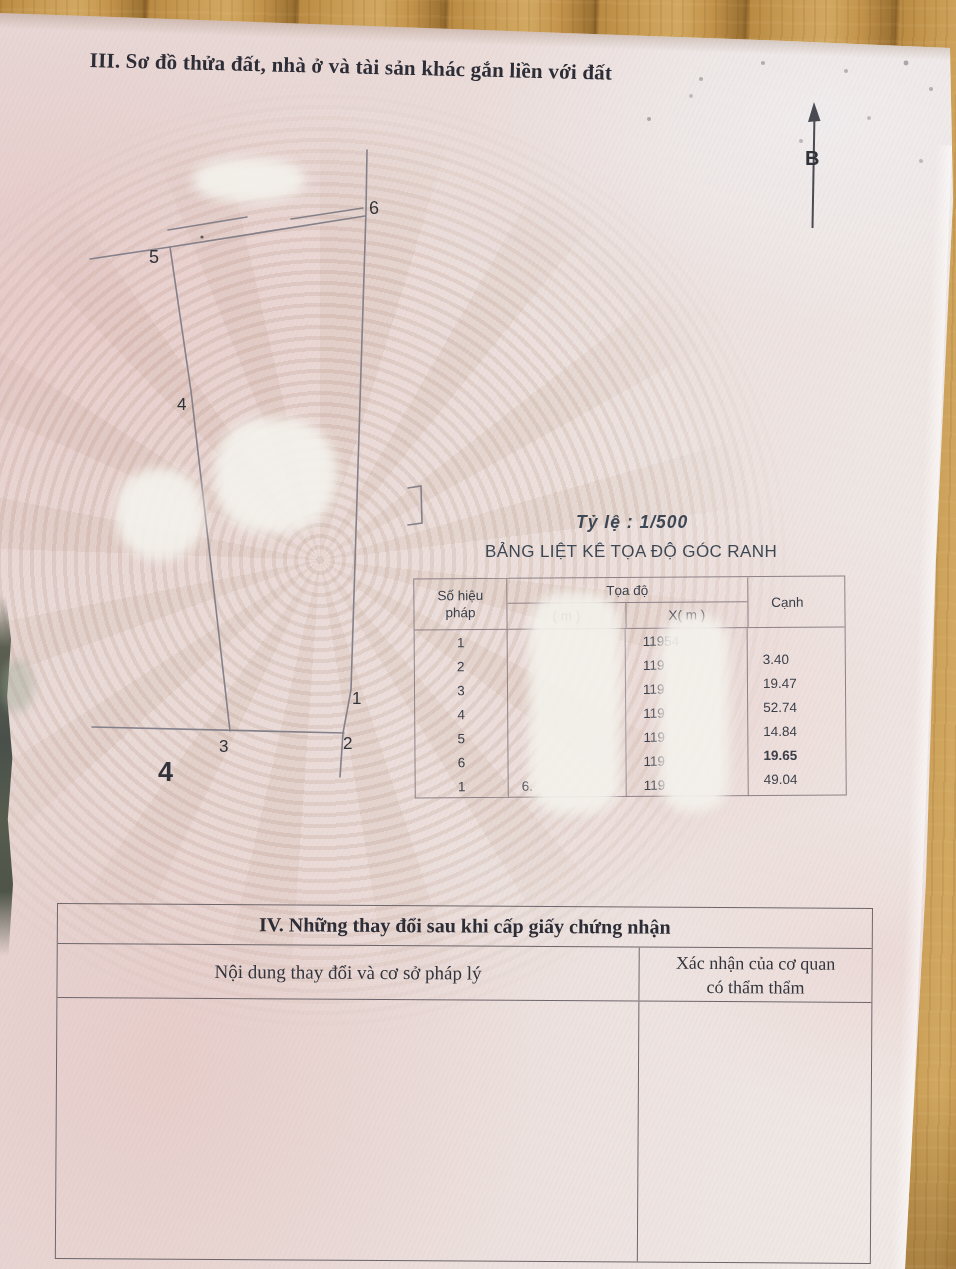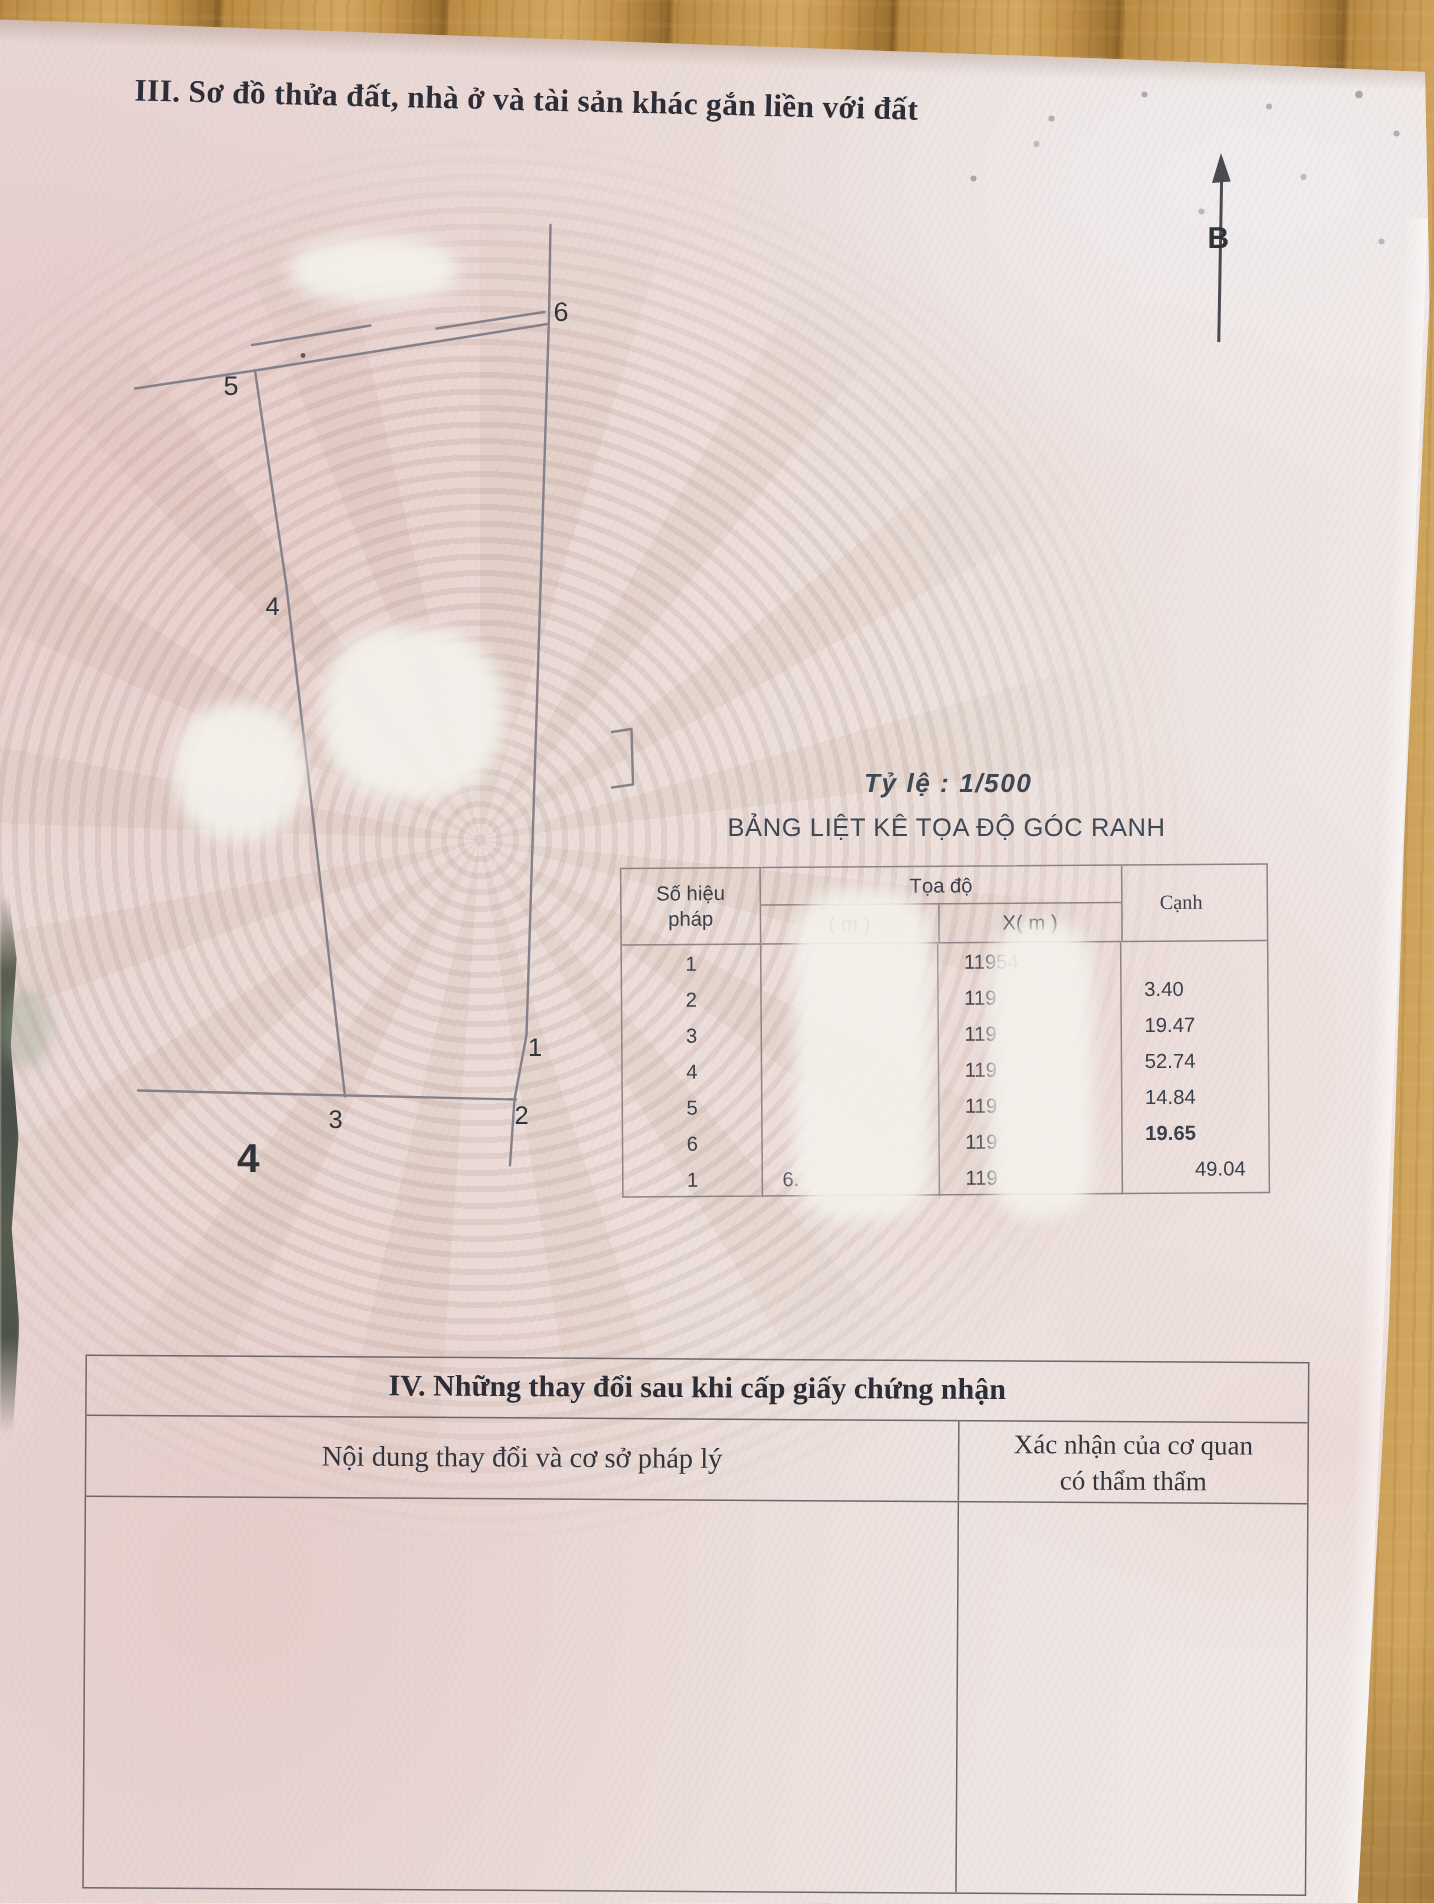--- a/index.html
+++ b/index.html
@@ -67,21 +67,21 @@
   .coord-table{position:absolute;left:414px;top:577px;width:430px;height:218px;
     border:1px solid #8e8287;transform:rotate(-0.4deg);color:#3a3f4a;font-size:13.5px;}
   .ct-header{display:flex;height:50px;border-bottom:1px solid #8e8287;}
   .ct-col-point{width:92px;border-right:1px solid #8e8287;display:flex;flex-direction:column;
     align-items:center;justify-content:center;line-height:17px;}
   .ct-col-group{width:240px;display:flex;flex-direction:column;}
   .ct-group-top{height:24px;display:flex;align-items:center;justify-content:center;border-bottom:1px solid #8e8287;}
   .ct-group-sub{flex:1;display:flex;}
   .ct-sub-y{width:118px;border-right:1px solid #8e8287;display:flex;align-items:center;justify-content:center;}
   .ct-sub-x{width:122px;display:flex;align-items:center;justify-content:center;}
-  .ct-col-edge{width:78px;border-left:1px solid #8e8287;display:flex;align-items:center;justify-content:center;font-family:Liberation Serif, serif;}
+  .ct-col-edge{width:78px;border-left:1px solid #8e8287;display:flex;align-items:center;justify-content:center;}
   .ct-body{position:relative;height:168px;}
   .ct-vline{position:absolute;top:0;bottom:0;width:1px;background:#8e8287;}
   .ct-row{display:flex;height:24px;align-items:center;}
   .ct-cell-point{width:92px;text-align:center;}
   .ct-cell-y{width:118px;padding-left:14px;box-sizing:border-box;}
   .ct-cell-x{width:122px;padding-left:18px;box-sizing:border-box;}
   .ct-edge-val{position:absolute;left:348px;width:80px;height:24px;line-height:24px;}
 
   .s4-table{position:absolute;left:57px;top:903px;width:816px;height:356px;
     border:1.4px solid #6e666b;box-sizing:border-box;transform:rotate(0.35deg);transform-origin:left top;
@@ -209,21 +209,21 @@
           <div class="ct-cell-point">1</div>
           <div class="ct-cell-y">6.</div>
           <div class="ct-cell-x">119</div>
         </div>
 
         <div class="ct-edge-val" style="top:20px;">3.40</div>
         <div class="ct-edge-val" style="top:44px;">19.47</div>
         <div class="ct-edge-val" style="top:68px;">52.74</div>
         <div class="ct-edge-val" style="top:92px;">14.84</div>
         <div class="ct-edge-val" style="top:116px;font-weight:bold;">19.65</div>
-        <div class="ct-edge-val" style="top:140px;margin-left:33px;">49.04</div>
+        <div class="ct-edge-val" style="top:140px;">49.04</div>
       </div>
     </div>
 
     <div class="blob" style="left:529px;top:592px;width:92px;height:222px;border-radius:34px;"></div>
     <div class="blob" style="left:659px;top:614px;width:70px;height:198px;border-radius:30px;"></div>
 
     <div class="s4-table">
       <div class="s4-title">IV. Những thay đổi sau khi cấp giấy chứng nhận</div>
       <div class="s4-header">
         <div class="s4-col1">Nội dung thay đổi và cơ sở pháp lý</div>

